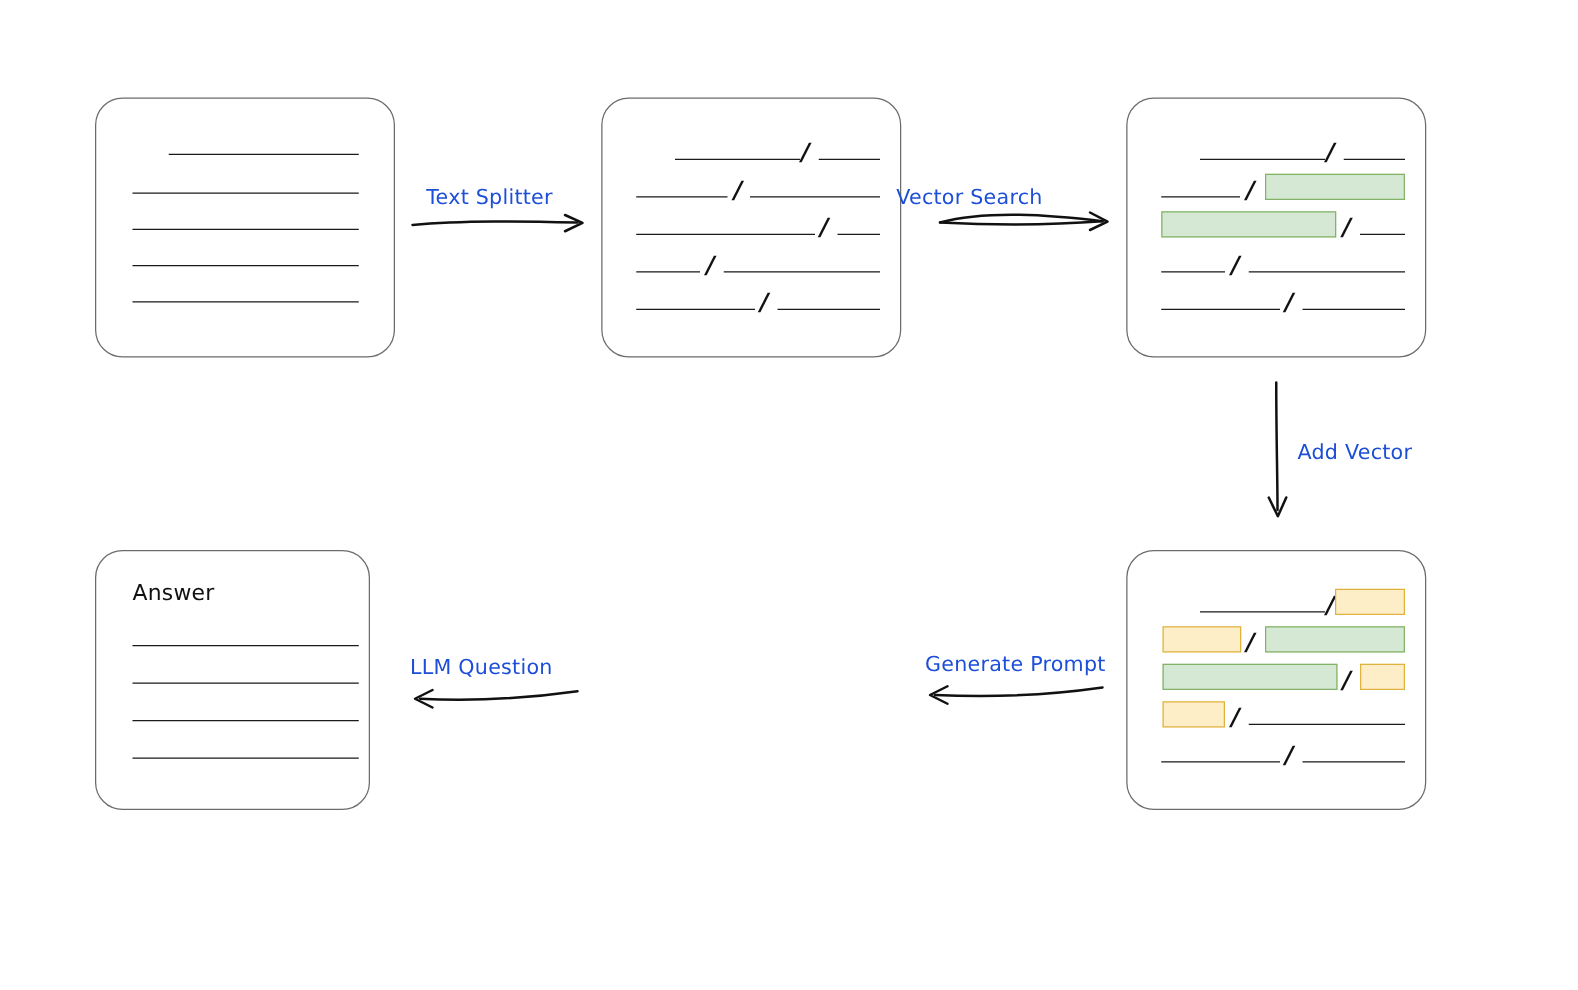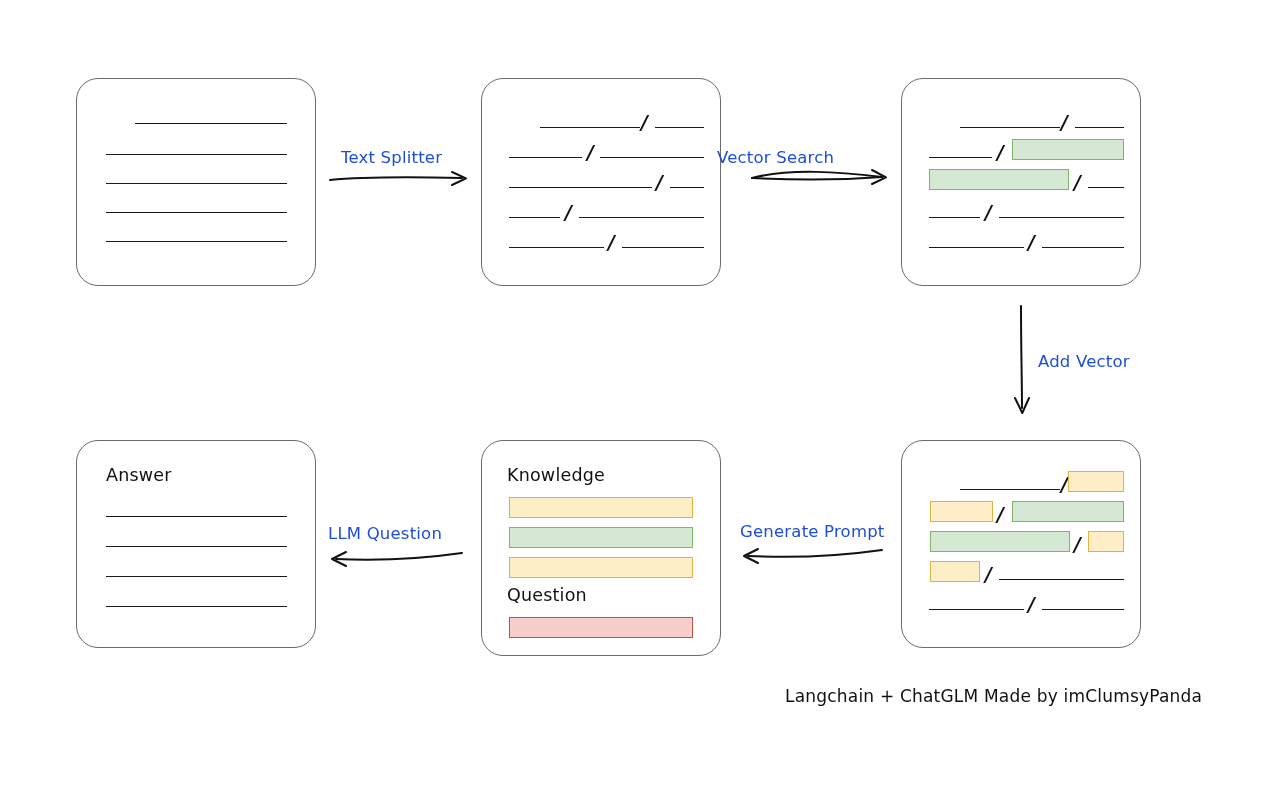--- a/index.html
+++ b/index.html
@@ -157,44 +157,35 @@
 
     <div class="chip" style="left:28px; top:120px; width:50px; background:#fdeec8; border-color:#e0b341;"></div>
     <div class="slash" style="left:83px; top:124px;">/</div>
     <div class="line" style="left:97px; top:138px; width:125px;"></div>
 
     <div class="line" style="left:27px; top:168px; width:95px;"></div>
     <div class="slash" style="left:126px; top:154px;">/</div>
     <div class="line" style="left:140px; top:168px; width:82px;"></div>
   </div>
 
-  <div class="doc-box" style="left:481px; top:440px; width:240px; height:216px;">
-    <div class="box-label" style="left:25px; top:24px;">Knowledge</div>
-    <div class="chip" style="left:27px; top:56px; width:184px; background:#fdeec8; border-color:#e0b341;"></div>
-    <div class="chip" style="left:27px; top:86px; width:184px; background:#d5e8d4; border-color:#82b366;"></div>
-    <div class="chip" style="left:27px; top:116px; width:184px; background:#fdeec8; border-color:#e0b341;"></div>
-    <div class="box-label" style="left:25px; top:144px;">Question</div>
-    <div class="chip" style="left:27px; top:176px; width:184px; background:#f8cecc; border-color:#b85450;"></div>
-  </div>
-
-  <div class="doc-box" style="left:76px; top:440px; width:240px; height:208px;">
+
+  <div class="doc-box" style="left:76px; top:440px; width:220px; height:208px;">
     <div class="box-label" style="left:29px; top:24px;">Answer</div>
     <div class="line" style="left:29px; top:75px;  width:181px;"></div>
     <div class="line" style="left:29px; top:105px; width:181px;"></div>
     <div class="line" style="left:29px; top:135px; width:181px;"></div>
     <div class="line" style="left:29px; top:165px; width:181px;"></div>
   </div>
 
   <div class="edge-label" style="left:341px; top:148px;">Text Splitter</div>
   <div class="edge-label" style="left:717px; top:148px;">Vector Search</div>
   <div class="edge-label" style="left:1038px; top:352px;">Add Vector</div>
   <div class="edge-label" style="left:740px; top:522px;">Generate Prompt</div>
   <div class="edge-label" style="left:328px; top:524px;">LLM Question</div>
 
-  <div class="footer-note" style="left:785px; top:686px;">Langchain + ChatGLM Made by imClumsyPanda</div>
 
   <svg class="arrow-layer" viewBox="0 0 1262 792">
 
     <g>
       <path d="M330,180 C 370,176 420,177 462,178" fill="none" stroke="#111" stroke-width="2" stroke-linecap="round"></path>
       <path d="M452,172 L466,178.3 L452,185" fill="none" stroke="#111" stroke-width="2" stroke-linecap="round" stroke-linejoin="round"></path>
     </g>
 
     <g>
       <path d="M752,178 C 790,168 840,172 882,177" fill="none" stroke="#111" stroke-width="2" stroke-linecap="round"></path>

